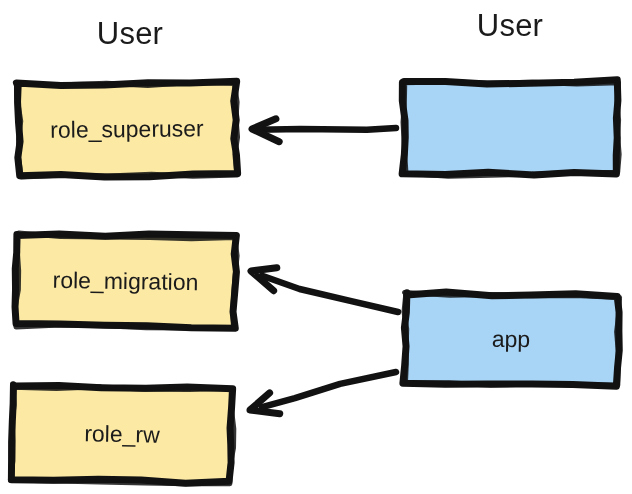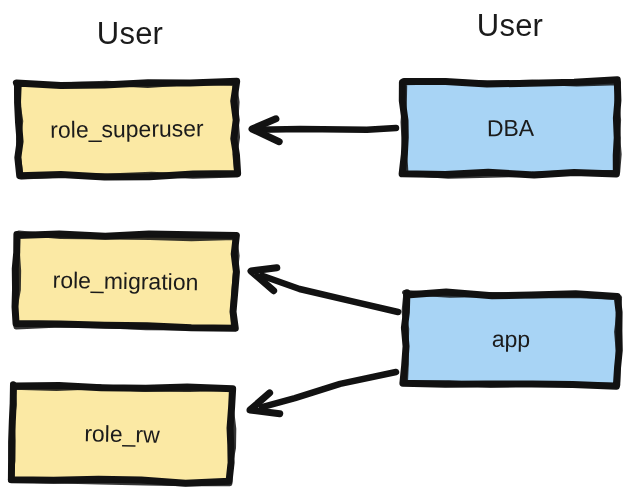--- a/index.html
+++ b/index.html
@@ -104,21 +104,20 @@
         <path d="M -0.88 1.23 L 42.51 1.81 L 85.74 -0.92 L 129.57 0.96 L 175.08 0.20 L 217.34 -1.65 L 217.95 19.57 L 220.59 38.71 L 220.67 57.57 L 217.86 74.69 L 217.76 93.67 L 174.69 94.46 L 132.29 94.48 L 87.08 94.51 L 45.27 94.24 L -1.83 94.10 L 0.35 74.94 L 0.20 54.92 L -1.22 37.35 L 0.47 19.10 L -1.37 -1.56 Z" transform="translate(5.1,5)" fill="none" stroke="#121212" stroke-width="5" stroke-linejoin="round" stroke-linecap="round" opacity="0.85"></path>
       </svg>
     <span class="node-label">role_rw</span>
   </div>
   <div class="node" style="left: 399px; top: 78px; width: 223px; height: 100px; transform: rotate(-0.5deg); color: rgb(27, 27, 27);">
       <svg class="sketch-svg" viewBox="0 0 223 100" preserveAspectRatio="none">
         <path d="M 0.72 -1.58 L 42.77 -1.32 L 84.57 1.08 L 127.68 0.81 L 171.87 0.26 L 215.13 -1.55 L 215.54 19.05 L 214.15 36.91 L 214.69 56.65 L 213.74 74.19 L 213.69 93.20 L 171.22 91.53 L 130.55 93.51 L 84.89 90.78 L 41.76 92.32 L -1.49 91.48 L 0.54 72.07 L 1.41 54.68 L 1.33 37.42 L -0.82 17.67 L -0.59 -1.07 Z" transform="translate(4,4)" fill="#A8D4F5" stroke="none"></path>
         <path d="M 0.86 -1.87 L 42.52 -1.57 L 83.90 1.28 L 126.83 0.96 L 171.05 0.31 L 214.16 -1.84 L 214.64 18.98 L 212.99 36.54 L 213.63 56.32 L 212.50 73.50 L 212.44 92.43 L 170.27 90.44 L 130.24 92.80 L 84.28 89.55 L 41.33 91.39 L -1.77 90.38 L 0.64 70.98 L 1.68 53.98 L 1.58 37.13 L -0.97 17.33 L -0.70 -1.27 Z" transform="translate(4.5,4.5)" fill="none" stroke="#121212" stroke-width="7" stroke-linejoin="round" stroke-linecap="round" opacity="1"></path>
         <path d="M -1.74 -1.12 L 43.22 -1.57 L 85.51 -0.10 L 128.46 -0.64 L 172.91 1.69 L 214.80 0.64 L 213.14 18.54 L 214.57 38.13 L 213.45 54.02 L 214.83 72.14 L 213.19 90.14 L 169.57 89.95 L 127.52 91.44 L 85.90 91.96 L 43.67 92.63 L 1.50 89.27 L 0.64 74.49 L -0.22 56.14 L -1.03 38.17 L 0.48 19.24 L 0.96 1.83 Z" transform="translate(5.1,5)" fill="none" stroke="#121212" stroke-width="5" stroke-linejoin="round" stroke-linecap="round" opacity="0.85"></path>
       </svg>
-    <span class="node-label">DBA</span>
   </div>
   <div class="node" style="left: 400px; top: 290px; width: 222px; height: 98px; transform: rotate(0.7deg); color: rgb(27, 27, 27);">
       <svg class="sketch-svg" viewBox="0 0 222 98" preserveAspectRatio="none">
         <path d="M 1.30 1.49 L 41.52 -1.50 L 87.10 1.29 L 127.12 0.21 L 171.38 -1.26 L 213.33 0.60 L 215.04 16.81 L 215.08 35.54 L 215.59 55.02 L 214.33 72.57 L 213.50 91.27 L 169.87 90.21 L 128.52 90.19 L 84.37 90.70 L 41.72 91.33 L -0.90 90.91 L 0.37 73.51 L 1.38 53.70 L -0.19 35.10 L 1.29 19.06 L 1.55 -0.47 Z" transform="translate(4,4)" fill="#A8D4F5" stroke="none"></path>
         <path d="M 1.55 1.76 L 41.07 -1.78 L 86.98 1.53 L 126.28 0.25 L 170.61 -1.50 L 212.20 0.71 L 214.24 16.39 L 214.28 35.05 L 214.89 54.61 L 213.39 71.88 L 212.40 90.51 L 168.82 89.25 L 127.94 89.23 L 83.73 89.84 L 41.31 90.58 L -1.07 90.08 L 0.44 72.99 L 1.64 53.05 L -0.23 34.53 L 1.53 19.06 L 1.84 -0.56 Z" transform="translate(4.5,4.5)" fill="none" stroke="#121212" stroke-width="7" stroke-linejoin="round" stroke-linecap="round" opacity="1"></path>
         <path d="M -1.05 -1.29 L 44.29 1.00 L 84.39 -0.16 L 127.85 0.41 L 169.47 -0.38 L 213.97 1.22 L 213.16 19.49 L 211.40 35.41 L 213.26 54.74 L 213.37 69.79 L 213.28 88.94 L 171.88 88.95 L 127.03 88.79 L 86.04 90.49 L 44.23 88.39 L 0.91 88.76 L 1.53 70.08 L 1.16 54.21 L 1.50 35.24 L -1.42 18.09 L 0.25 -0.65 Z" transform="translate(5.1,5)" fill="none" stroke="#121212" stroke-width="5" stroke-linejoin="round" stroke-linecap="round" opacity="0.85"></path>
       </svg>
     <span class="node-label">app</span>
   </div>
 

